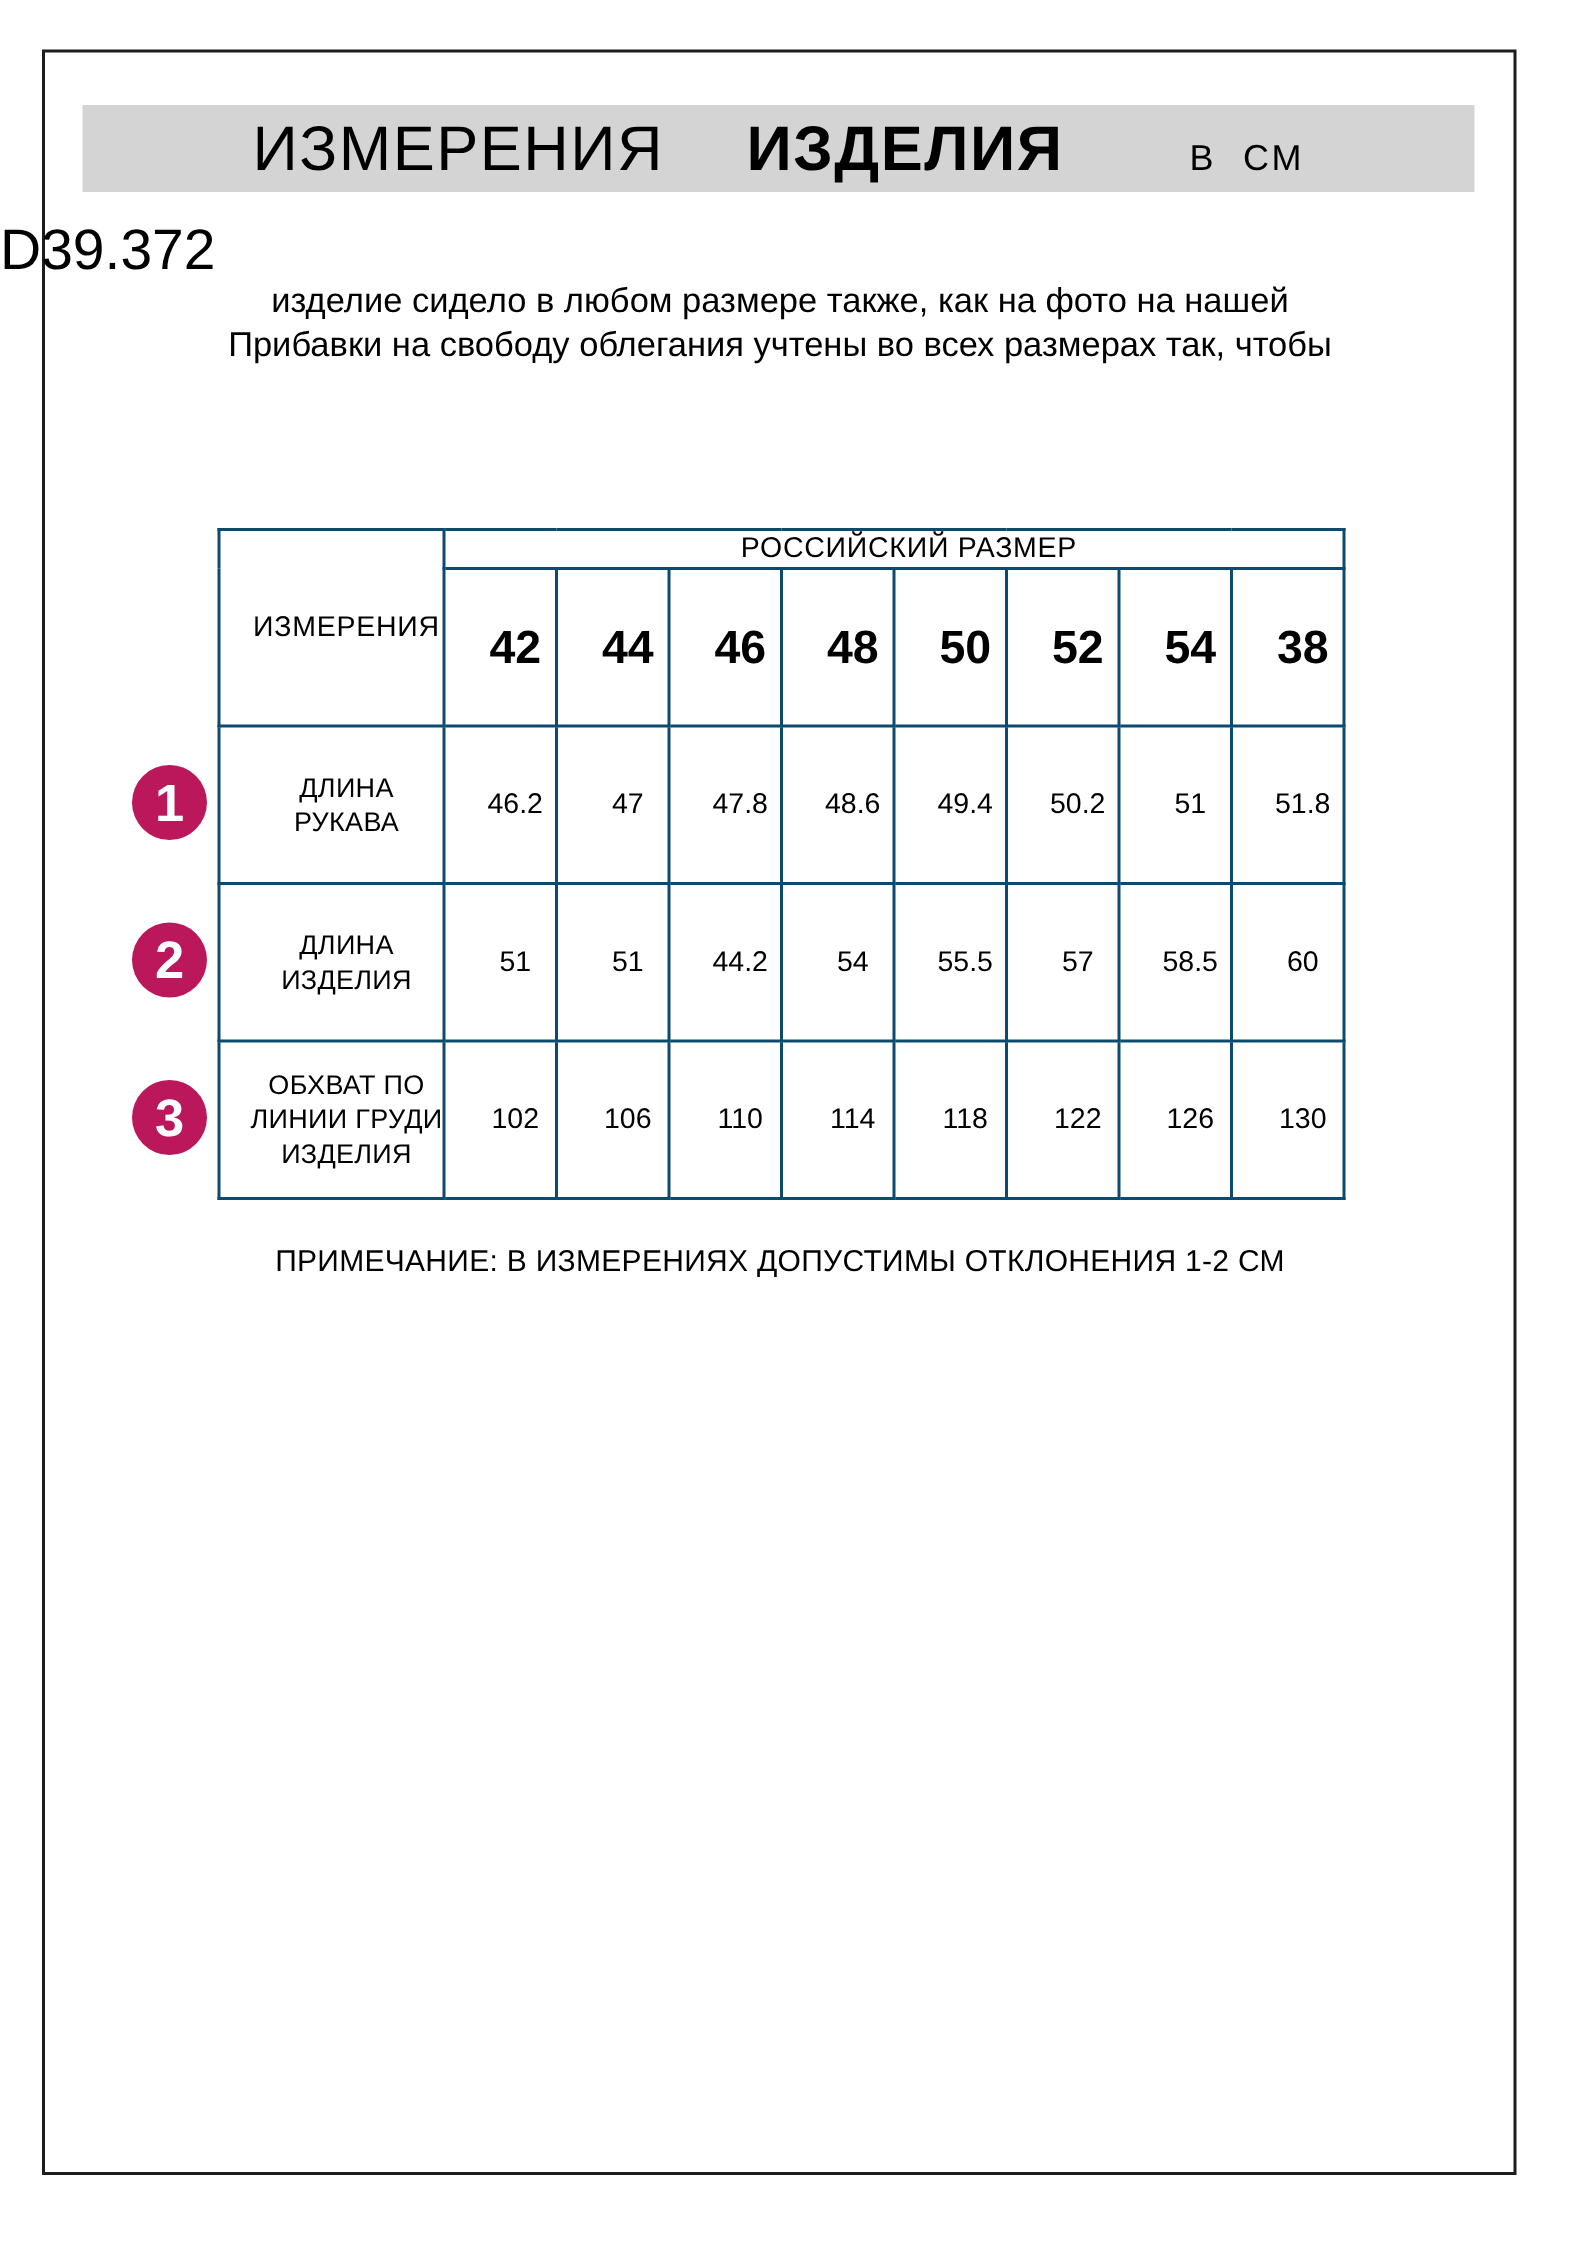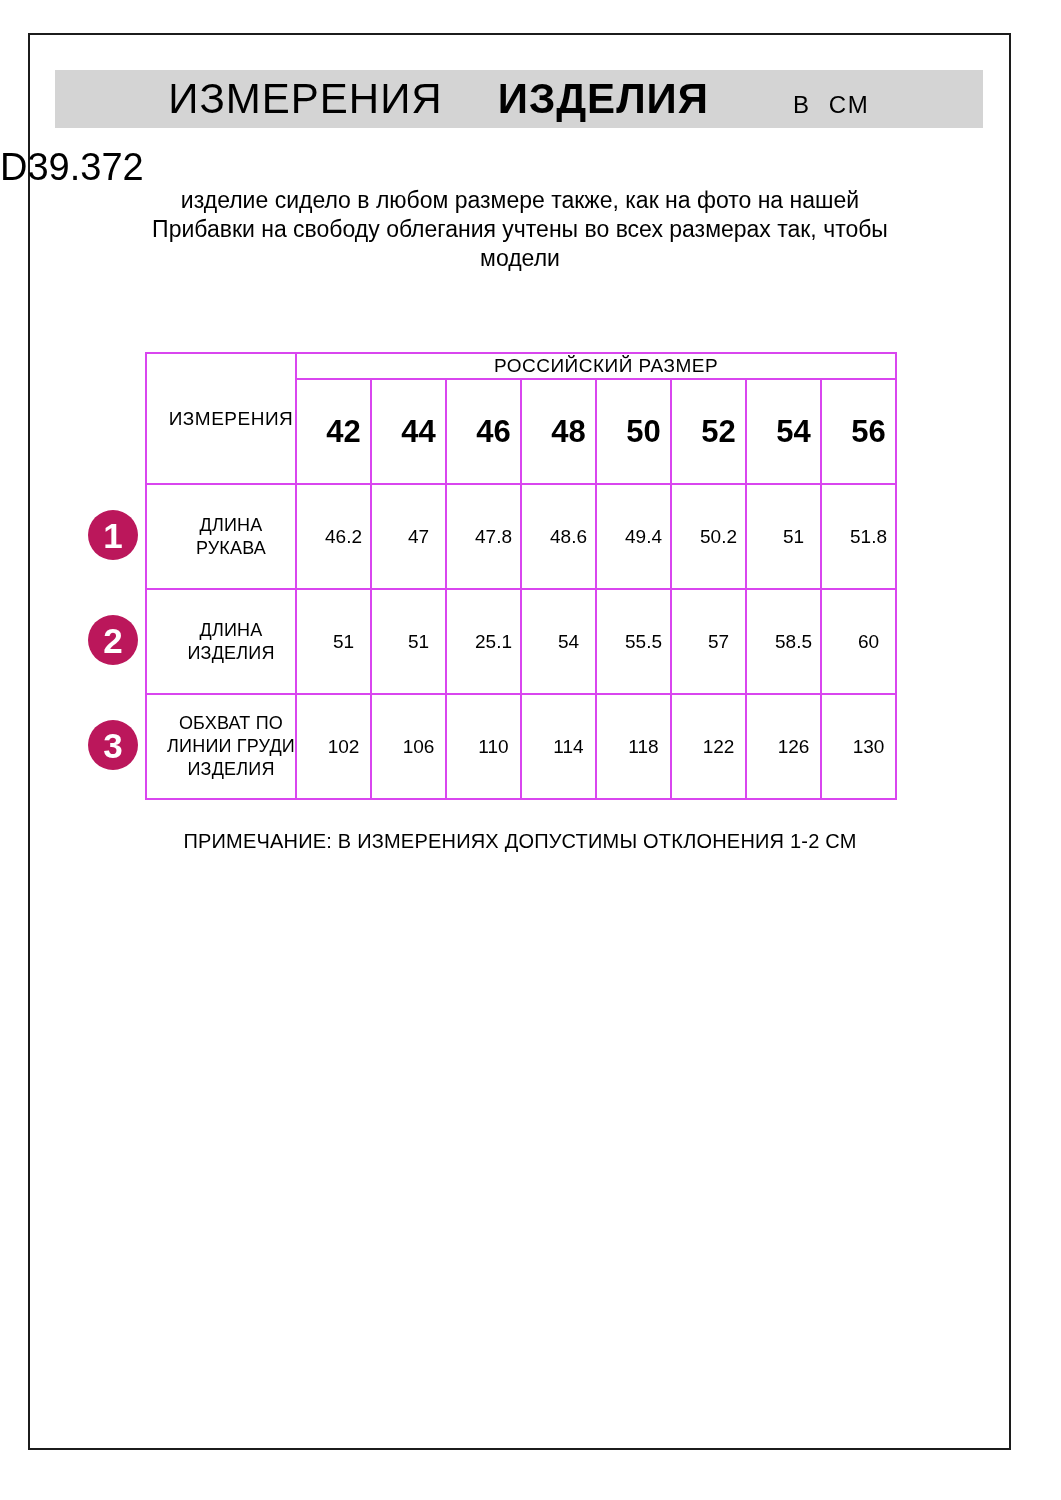--- a/index.html
+++ b/index.html
@@ -69,21 +69,21 @@
     line-height: 29px;
   }
 
   table.size-table {
     position: absolute;
     left: 145px; top: 352px;
     border-collapse: collapse;
     table-layout: fixed;
   }
   table.size-table th, table.size-table td {
-    border: 2px solid #d946ef;
+    border: 2px solid #0c4a6e;
     text-align: center;
     vertical-align: middle;
     background: #fff;
     padding-left: 20px;
   }
   th.corner {
     width: 150px;
     font-size: 19px;
     font-weight: normal;
     letter-spacing: 0.5px;
@@ -152,58 +152,57 @@
     <span class="t1">ИЗМЕРЕНИЯ</span>
     <span class="t2">ИЗДЕЛИЯ</span>
     <span class="t3">В СМ</span>
   </div>
 
   <div class="product-code">D39.372</div>
 
   <div class="description">
     <div>изделие сидело в любом размере также, как на фото на нашей</div>
     <div>Прибавки на свободу облегания учтены во всех размерах так, чтобы</div>
-    <div>модели</div>
   </div>
 
   <table class="size-table">
     <thead>
       <tr>
         <th class="corner" rowspan="2">ИЗМЕРЕНИЯ</th>
         <th class="group" colspan="8">РОССИЙСКИЙ РАЗМЕР</th>
       </tr>
       <tr class="size-row" id="size-row">
           <th>42</th>
           <th>44</th>
           <th>46</th>
           <th>48</th>
           <th>50</th>
           <th>52</th>
           <th>54</th>
-          <th>56</th>
+          <th>38</th>
         </tr>
     </thead>
     <tbody id="table-body">
         <tr>
           <th class="row-label">ДЛИНА РУКАВА</th>
           <td class="value">46.2</td>
           <td class="value">47</td>
           <td class="value">47.8</td>
           <td class="value">48.6</td>
           <td class="value">49.4</td>
           <td class="value">50.2</td>
           <td class="value">51</td>
           <td class="value">51.8</td>
         </tr>
         <tr>
           <th class="row-label">ДЛИНА
 ИЗДЕЛИЯ</th>
           <td class="value">51</td>
           <td class="value">51</td>
-          <td class="value">25.1</td>
+          <td class="value">44.2</td>
           <td class="value">54</td>
           <td class="value">55.5</td>
           <td class="value">57</td>
           <td class="value">58.5</td>
           <td class="value">60</td>
         </tr>
         <tr>
           <th class="row-label">ОБХВАТ ПО
 ЛИНИИ ГРУДИ
 ИЗДЕЛИЯ</th>

